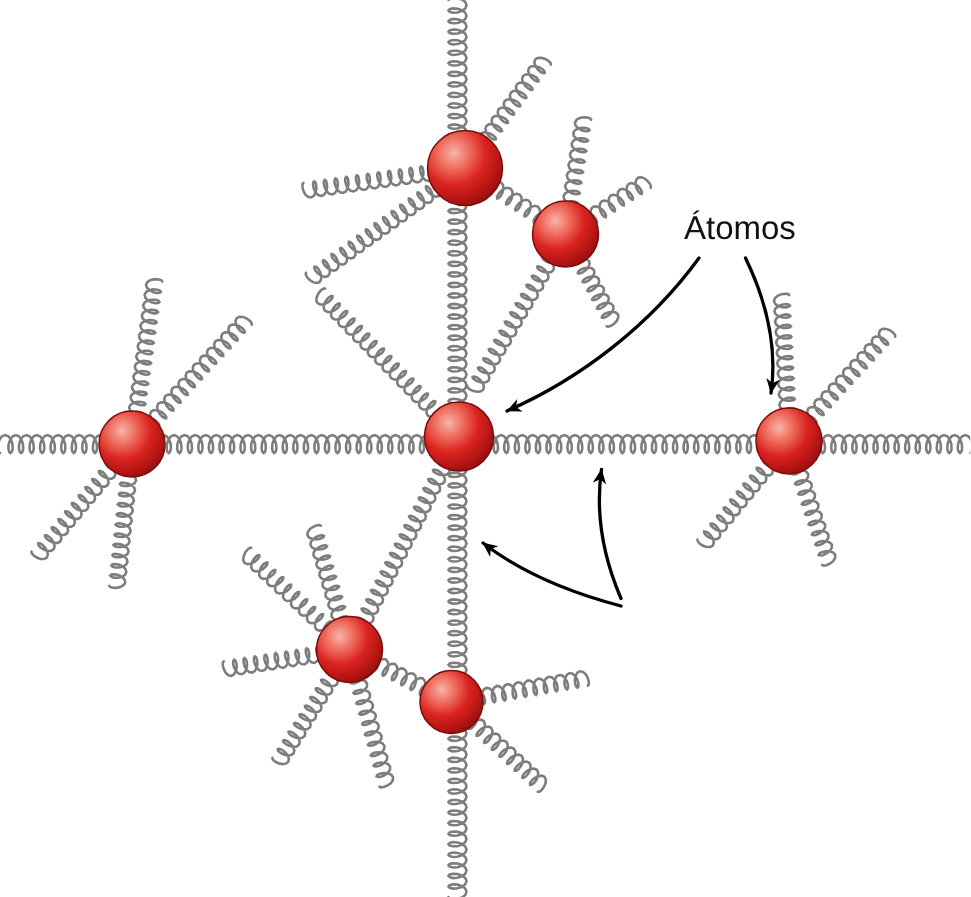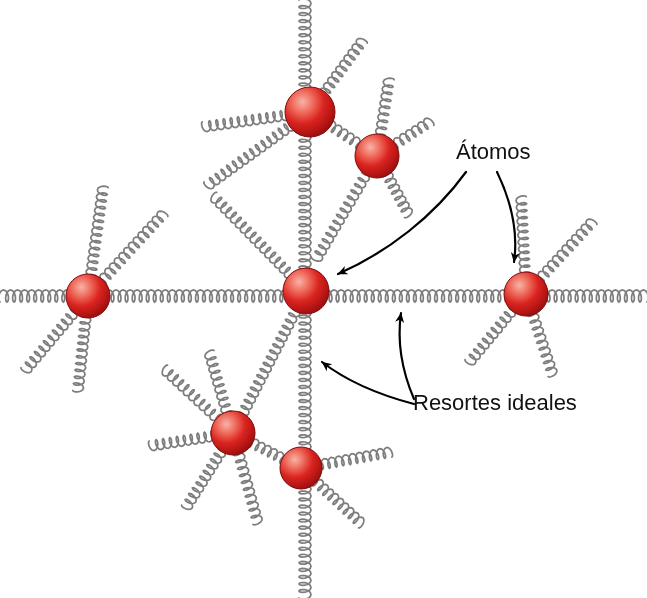--- a/index.html
+++ b/index.html
@@ -75,14 +75,13 @@
       <circle cx="306" cy="291" r="23" fill="url(#atomGrad)" stroke="#7c0b0b" stroke-width="1"></circle>
       <circle cx="526" cy="294" r="22" fill="url(#atomGrad)" stroke="#7c0b0b" stroke-width="1"></circle>
       <circle cx="233" cy="433" r="22" fill="url(#atomGrad)" stroke="#7c0b0b" stroke-width="1"></circle>
       <circle cx="301" cy="468" r="21" fill="url(#atomGrad)" stroke="#7c0b0b" stroke-width="1"></circle>
       <path d="M 466 172 C 434 216 388 252 338 274" fill="none" stroke="#000000" stroke-width="2.2" stroke-linecap="round" marker-end="url(#arrowHead)"></path>
       <path d="M 497 172 C 513 205 518 234 514 262" fill="none" stroke="#000000" stroke-width="2.2" stroke-linecap="round" marker-end="url(#arrowHead)"></path>
       <path d="M 414 399 C 402 371 397 341 401 313" fill="none" stroke="#000000" stroke-width="2.2" stroke-linecap="round" marker-end="url(#arrowHead)"></path>
       <path d="M 414 404 C 372 393 344 379 322 362" fill="none" stroke="#000000" stroke-width="2.2" stroke-linecap="round" marker-end="url(#arrowHead)"></path>
     </svg>
   <div class="label label-atoms">Átomos</div>
-  <div class="label label-springs">Resortes ideales</div>
 </div>
 
 </body></html>

